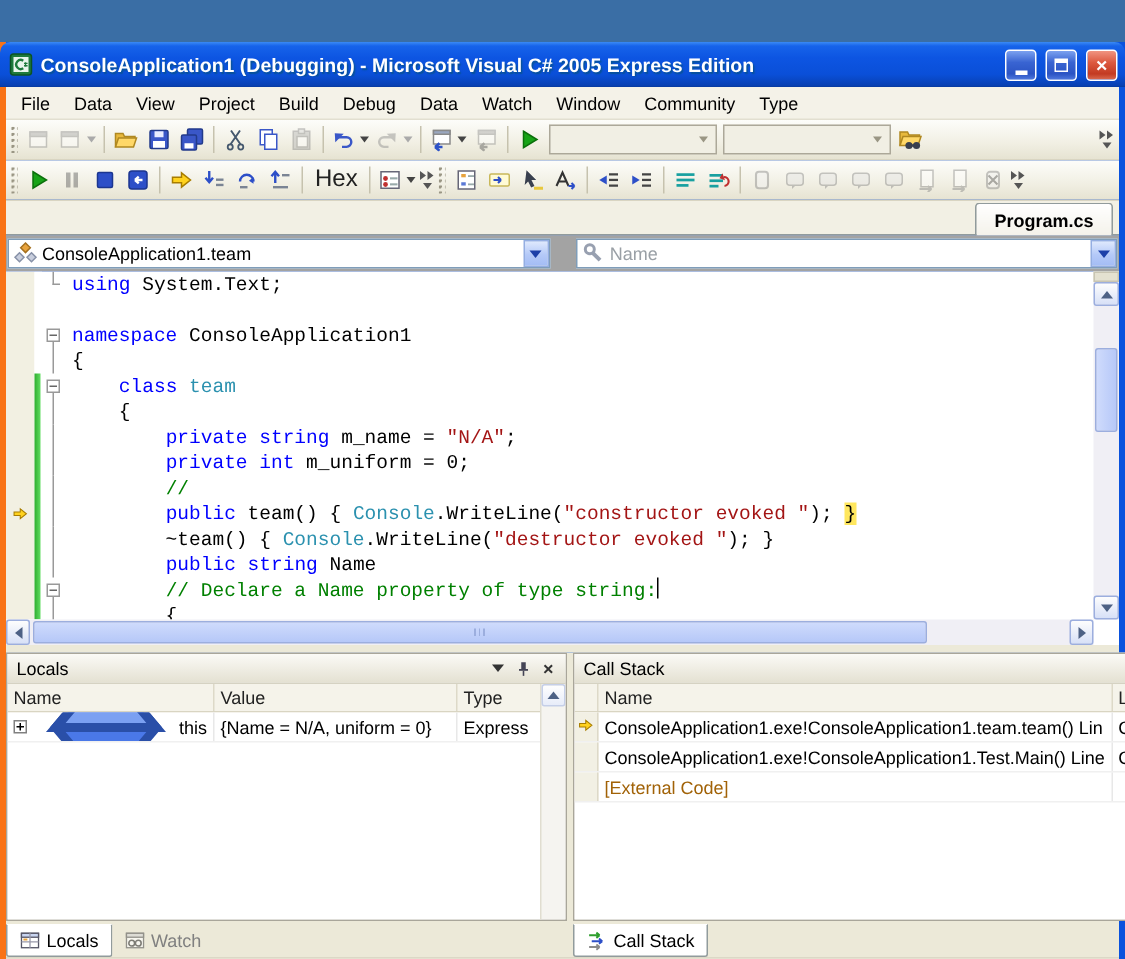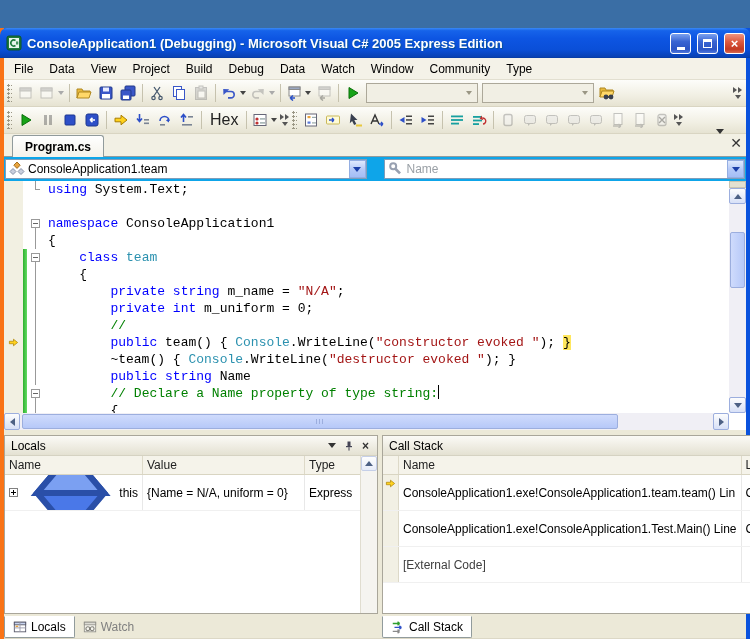--- a/index.html
+++ b/index.html
@@ -38,29 +38,29 @@
   .tcombo { width:112px; height:20px; border:1px solid #aca899; background:#f1efe4; margin:0 2px; display:flex; align-items:center; }
   .tcombo .sp { flex:1; }
   .tcombo-dd { width:0; height:0; border-left:3px solid transparent; border-right:3px solid transparent; border-top:4px solid #9a9684; margin-right:5px; }
   .tchev { width:12px; height:22px; display:flex; flex-direction:column; align-items:center; justify-content:center; gap:2px; }
   .tchev.pushright { margin-left:auto; }
   .chev-rr { display:flex; }
   .chev-rr i { width:0; height:0; border-top:3px solid transparent; border-bottom:3px solid transparent; border-left:4px solid #555; margin-right:1px; }
   .chev-d { width:0; height:0; border-left:3px solid transparent; border-right:3px solid transparent; border-top:4px solid #555; }
 
   
-  .tabstrip { height:23px; background:#f2f0e4; display:flex; align-items:flex-end; border-bottom:1px solid #919b9c; padding:0 4px; }
+  .tabstrip { height:23px; background:#f2f0e4; display:flex; align-items:flex-end; border-bottom:1px solid #919b9c; padding:0 4px;flex-direction:column; }
   .doc-tab { background:linear-gradient(180deg,#fff,#f4f2ea); border:1px solid #919b9c; border-bottom:none; border-radius:3px 3px 0 0;
     font-size:12px; font-weight:bold; padding:4px 12px 3px 12px; margin-left:4px; position:relative; top:1px; }
   .tabstrip-btns { margin-left:auto; display:flex; align-items:center; gap:6px; padding-bottom:4px; }
   .ts-down { width:0; height:0; border-left:4px solid transparent; border-right:4px solid transparent; border-top:5px solid #333; }
   .ts-close { font-size:14px; font-weight:bold; color:#333; line-height:12px; }
 
   
-  .navbar { height:24px; background:#0ea5e9; display:flex; gap:17px; padding:2px 1px; }
+  .navbar { height:24px; background:#a3a3a3; display:flex; gap:17px; padding:2px 1px; }
   .nav-combo { flex:1; height:20px; background:#fff; border:1px solid #7f9db9; display:flex; align-items:center; }
   .nav-combo .ico { width:16px; height:16px; margin:0 3px; flex:0 0 16px; }
   .nav-combo .txt { font-size:12px; flex:1; white-space:nowrap; overflow:hidden; }
   .nav-combo .txt.grayed { color:#9aa0a6; }
   .combo-btn { width:17px; height:18px; margin-right:0; background:linear-gradient(180deg,#dfe9fd,#b4c9f8 55%,#a4bdf5);
     border:1px solid #94aee2; display:flex; align-items:center; justify-content:center; }
   .combo-btn i { width:0; height:0; border-left:4px solid transparent; border-right:4px solid transparent; border-top:5px solid #1c3fa8; }
 
   
   .editor { height:249px; position:relative; background:#fff; }
@@ -113,30 +113,30 @@
     display:flex; align-items:center; padding:0 4px 0 6px; font-size:12px; }
   .panel-title .t { flex:1; }
   .pt-btn { width:15px; height:15px; display:flex; align-items:center; justify-content:center; margin-left:2px; color:#333; font-size:12px; }
   .pt-down { width:0;height:0;border-left:4px solid transparent;border-right:4px solid transparent;border-top:5px solid #333; }
   .pt-x { font-weight:bold; line-height:10px; }
   .grid { flex:1; display:flex; position:relative; overflow:hidden; }
   .grid-body { flex:1; display:flex; flex-direction:column; }
   .grid-head { height:19px; display:flex; background:#f5f3ea; border-bottom:1px solid #d9d5c2; font-size:12px; color:#222; }
   .gh-cell { padding:2px 4px; border-right:1px solid #ddd9c8; overflow:hidden; white-space:nowrap; }
   .grid-rows { flex:1; background:#fff; font-size:12px; }
-  .g-row { height:36px; display:flex; border-bottom:1px solid #f0f0f0; align-items:center; }
+  .g-row { height:20px; display:flex; border-bottom:1px solid #f0f0f0; align-items:center; }
   .g-cell { padding:0 4px; border-right:1px solid #e8e8e8; height:100%; display:flex; align-items:center; overflow:hidden; white-space:nowrap; }
   .grid-sb { width:17px; flex:0 0 17px; background:#f5f4f0; border-left:1px solid #e0ddd0; display:flex; flex-direction:column; }
   .grid-sb .sb-btn { height:15px; background:linear-gradient(180deg,#fefefe,#e7ecf9); border-color:#c5cfe8; }
   .expander { width:9px; height:9px; border:1px solid #808080; background:#fff; position:relative; margin-right:4px; flex:0 0 9px; }
   .expander::before { content:""; position:absolute; left:1px; top:3px; width:5px; height:1px; background:#000; }
   .expander::after { content:""; position:absolute; left:3px; top:1px; width:1px; height:5px; background:#000; }
   .cs-gutter { width:16px; flex:0 0 16px; background:#f2f0e4; border-right:1px solid #ddd9c8; position:relative; height:100%; }
   .cs-gutter svg { position:absolute; left:1px; top:3px; width:13px; height:11px; }
-  .external { color:#404040; }
+  .external { color:#a16207; }
 
   
   .btabs { height:24px; background:#ece9d8; display:flex; padding-top:2px; }
   .btab-group { display:flex; align-items:stretch; }
   .btab-group.left { width:374px; flex:0 0 374px; }
   .btab { display:flex; align-items:center; gap:4px; font-size:12px; padding:0 8px; color:#808080; }
   .btab svg { width:14px; height:14px; filter:grayscale(1) opacity(.6); }
   .btab.active { background:#fff; border:1px solid #919b9c; border-top:1px solid #fff; border-radius:0 0 2px 2px; color:#000; }
   .btab.active svg { filter:none; }
 

